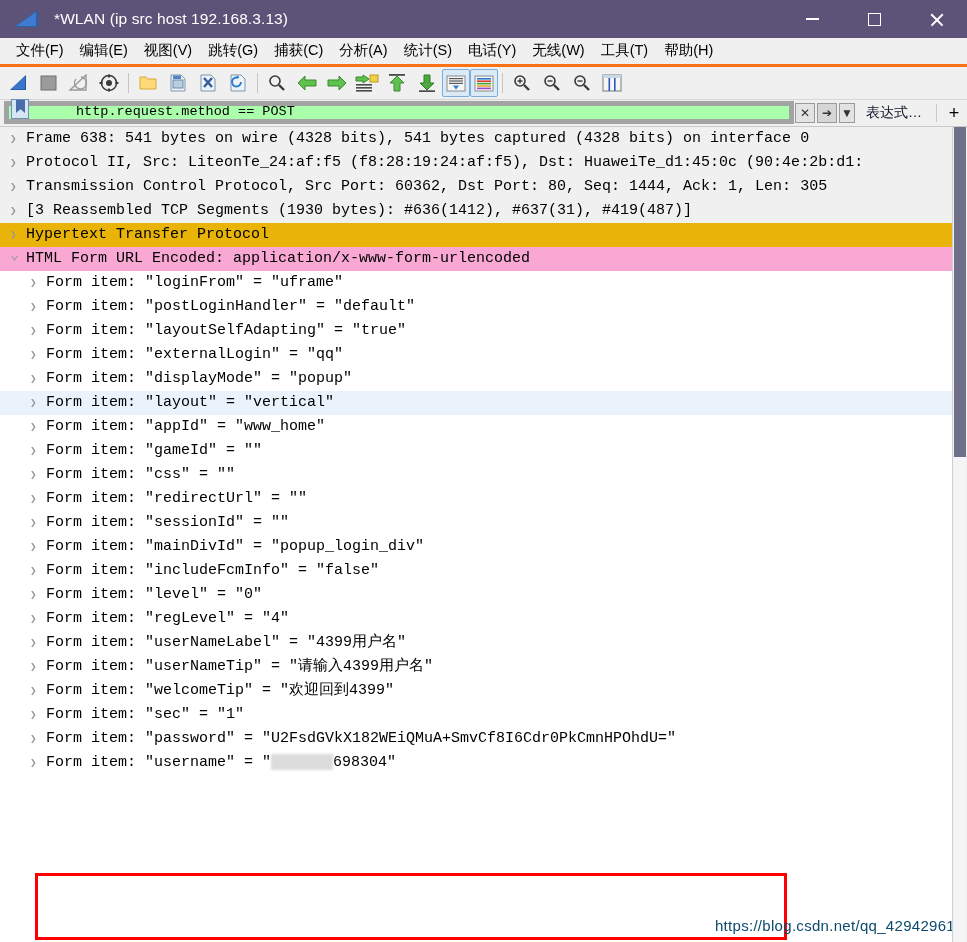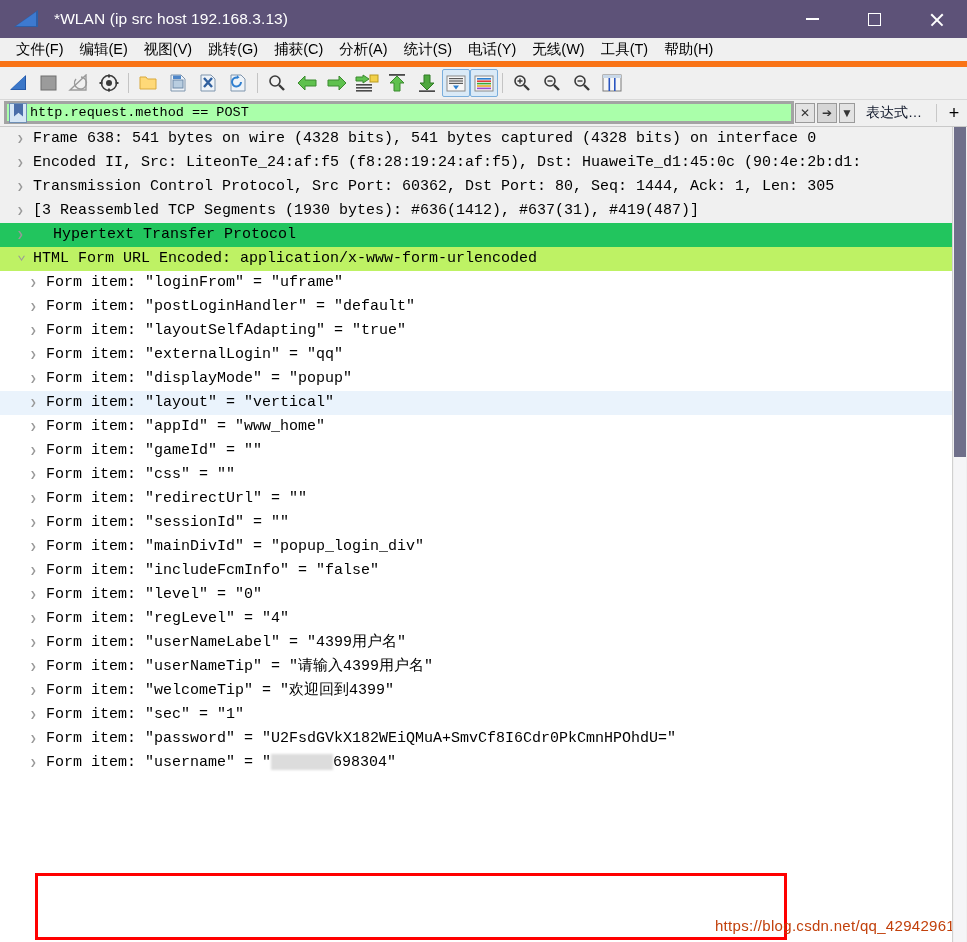--- a/index.html
+++ b/index.html
@@ -67,21 +67,21 @@
   .glyph-close:before { transform: rotate(45deg); }
   .glyph-close:after { transform: rotate(-45deg); }
 
   
   .menubar {
     height: 29px;
     background: #f0f0f0;
     display: flex; align-items: center;
     flex: 0 0 29px;
     padding-left: 8px;
-    border-bottom: 6px solid #f97316;
+    border-bottom: 3px solid #f97316;
   }
   .menu-item {
     font-size: 14.5px;
     color: #000000;
     padding: 2px 8px 3px 8px;
     white-space: nowrap;
     cursor: default;
   }
 
   
@@ -100,25 +100,26 @@
   
   .filterbar {
     height: 26px;
     background: #f0f0f0;
     display: flex; align-items: stretch;
     flex: 0 0 26px;
     padding: 0 0 0 2px;
   }
   .filter-input {
     flex: 1 1 auto;
-    display: flex; align-items: center;
+    display: flex; align-items: flex-end;
     background: #aaffaa;
-    border: 3px solid #a3a3a3;
+    border: 5px solid #a3a3a3;
     margin: 1px 0 2px 2px;
     min-width: 0;
+    gap: 44px;
   }
   .bookmark-icon {
     width: 18px; height: 20px;
     margin: 0 3px 0 2px;
     background: #d6e6f5;
     border: 1px solid #6f8fb5;
     position: relative;
     flex: 0 0 auto;
   }
   .bookmark-icon:after {
@@ -171,25 +172,25 @@
     font-size: 15px;
     line-height: 24px;
     color: #000;
   }
   .row {
     height: 24px;
     display: flex; align-items: center;
     white-space: nowrap;
     padding-left: 6px;
   }
-  .row.lv0 { padding-left: 17px; }
+  .row.lv0 { padding-left: 10px; }
   .row.lv1 { padding-left: 30px; }
   .row.grey { background: #f0f0f0; }
-  .row.sel-blue { background: #22c55e; gap: 20px; }
-  .row.sel-light { background: #bef264; }
+  .row.sel-blue { background: #eab308; }
+  .row.sel-light { background: #f9a8d4; }
   .row.alt { background: #eaf3fc; }
   .caret-r, .caret-d {
     width: 16px; flex: 0 0 16px;
     color: #999; font-size: 12px;
     display: inline-block;
   }
   .caret-r:before { content: "\276F"; font-size: 11px; }
   .caret-d:before { content: "\2304"; font-size: 15px; position: relative; top: -3px; }
   .row .txt { display: inline-block; }
 
@@ -208,21 +209,21 @@
     vertical-align: middle;
     position: relative; top: -1px;
     filter: blur(1.2px);
   }
 
   
   .watermark {
     position: absolute;
     right: 12px; bottom: 8px;
     font-size: 15px;
-    color: #c2410c;
+    color: #0c4a6e;
     font-family: "Liberation Sans", sans-serif;
     letter-spacing: 0.3px;
     pointer-events: none;
   }
 
   
   .vscroll {
     flex: 0 0 15px;
     width: 15px;
     background: #f0f0f0;
@@ -437,21 +438,21 @@
   </div>
 
   <div class="tree-wrap">
     <div class="tree" id="tree">
         <div class="row lv0 grey">
           <span class="caret-r"></span>
           <span class="txt">Frame 638: 541 bytes on wire (4328 bits), 541 bytes captured (4328 bits) on interface 0</span>
         </div>
         <div class="row lv0 grey">
           <span class="caret-r"></span>
-          <span class="txt">Encoded II, Src: LiteonTe_24:af:f5 (f8:28:19:24:af:f5), Dst: HuaweiTe_d1:45:0c (90:4e:2b:d1:</span>
+          <span class="txt">Protocol II, Src: LiteonTe_24:af:f5 (f8:28:19:24:af:f5), Dst: HuaweiTe_d1:45:0c (90:4e:2b:d1:</span>
         </div>
         <div class="row lv0 grey">
           <span class="caret-r"></span>
           <span class="txt">Transmission Control Protocol, Src Port: 60362, Dst Port: 80, Seq: 1444, Ack: 1, Len: 305</span>
         </div>
         <div class="row lv0 grey">
           <span class="caret-r"></span>
           <span class="txt">[3 Reassembled TCP Segments (1930 bytes): #636(1412), #637(31), #419(487)]</span>
         </div>
         <div class="row lv0 sel-blue">

